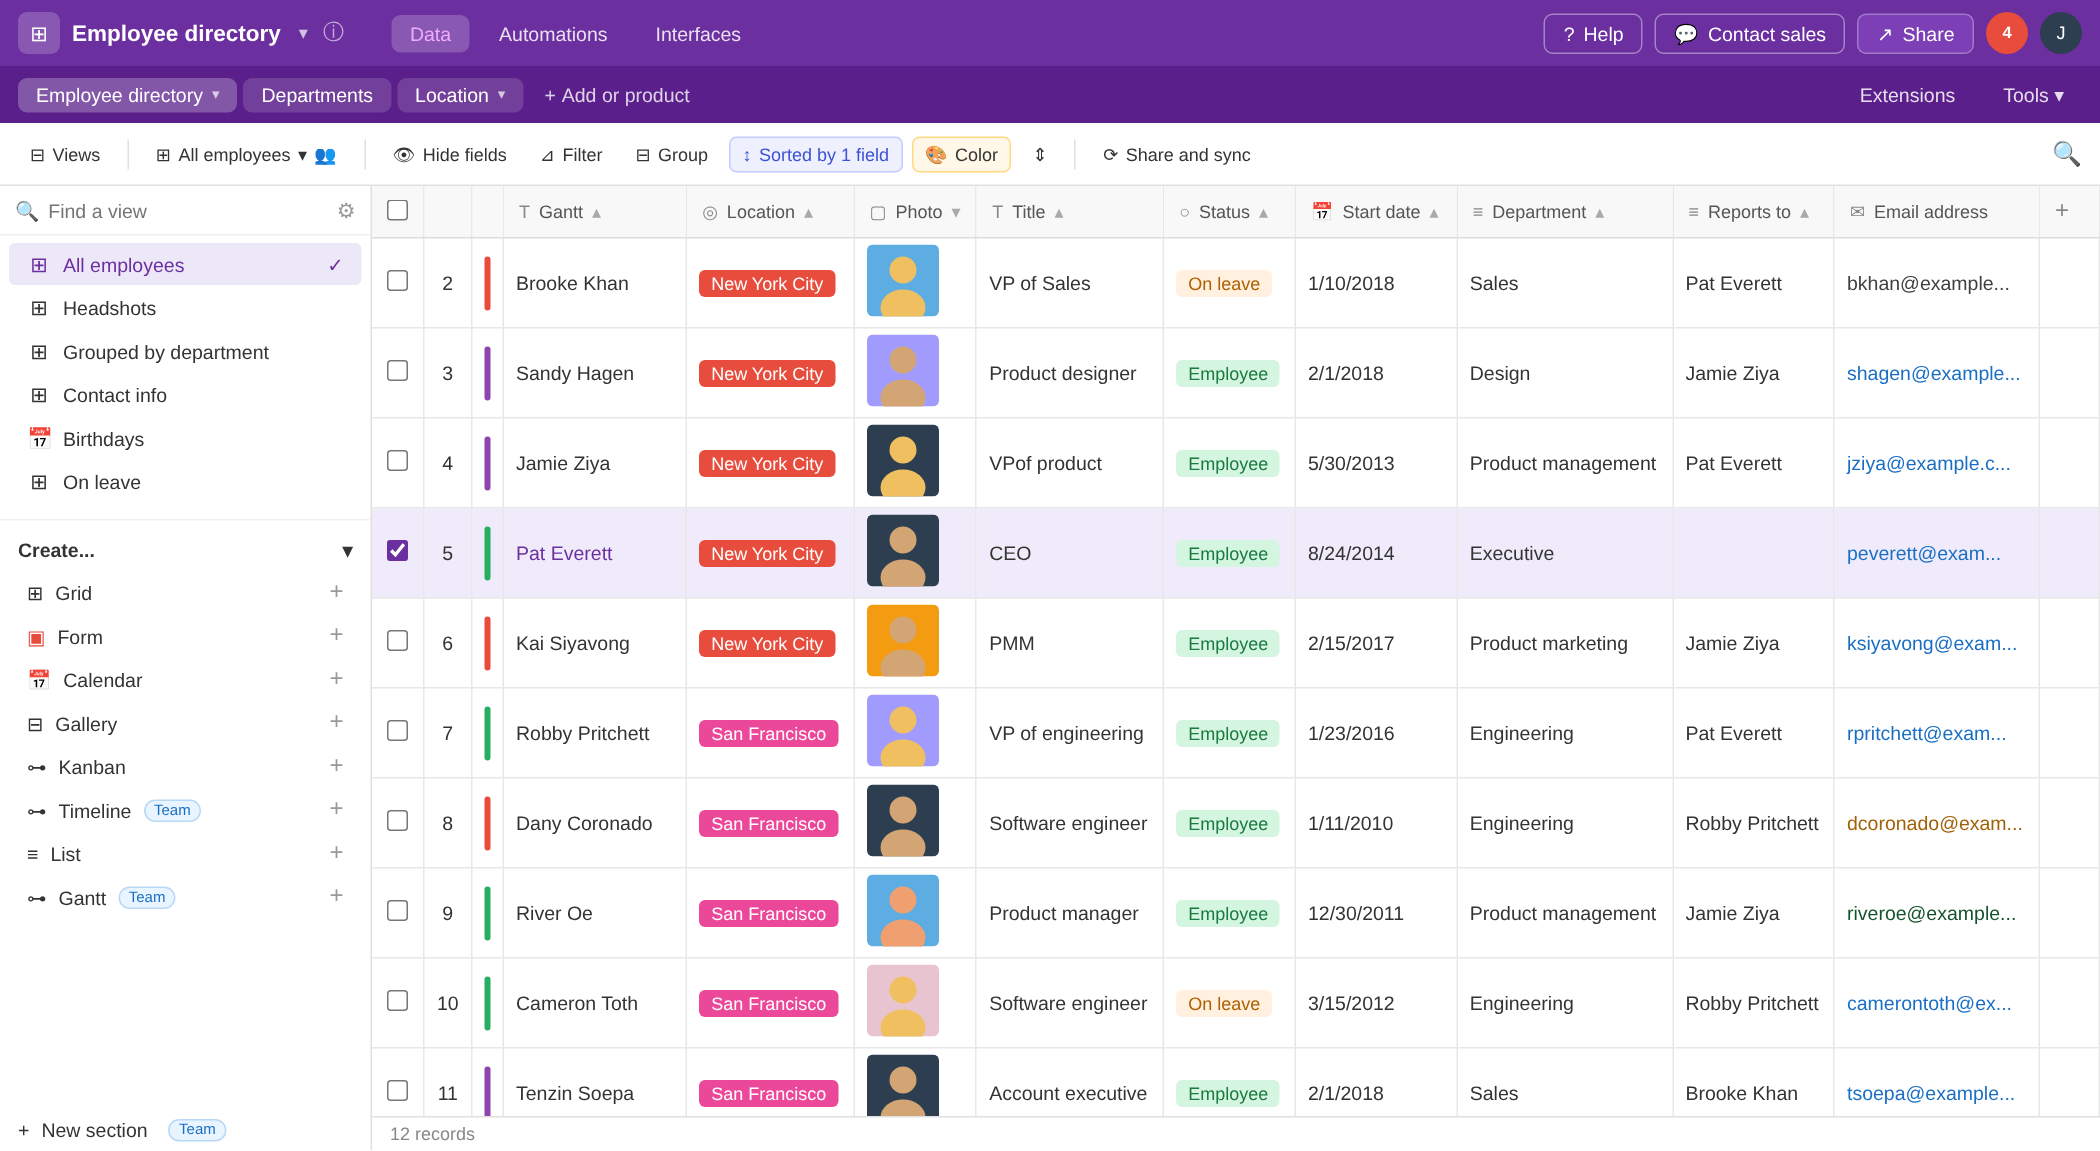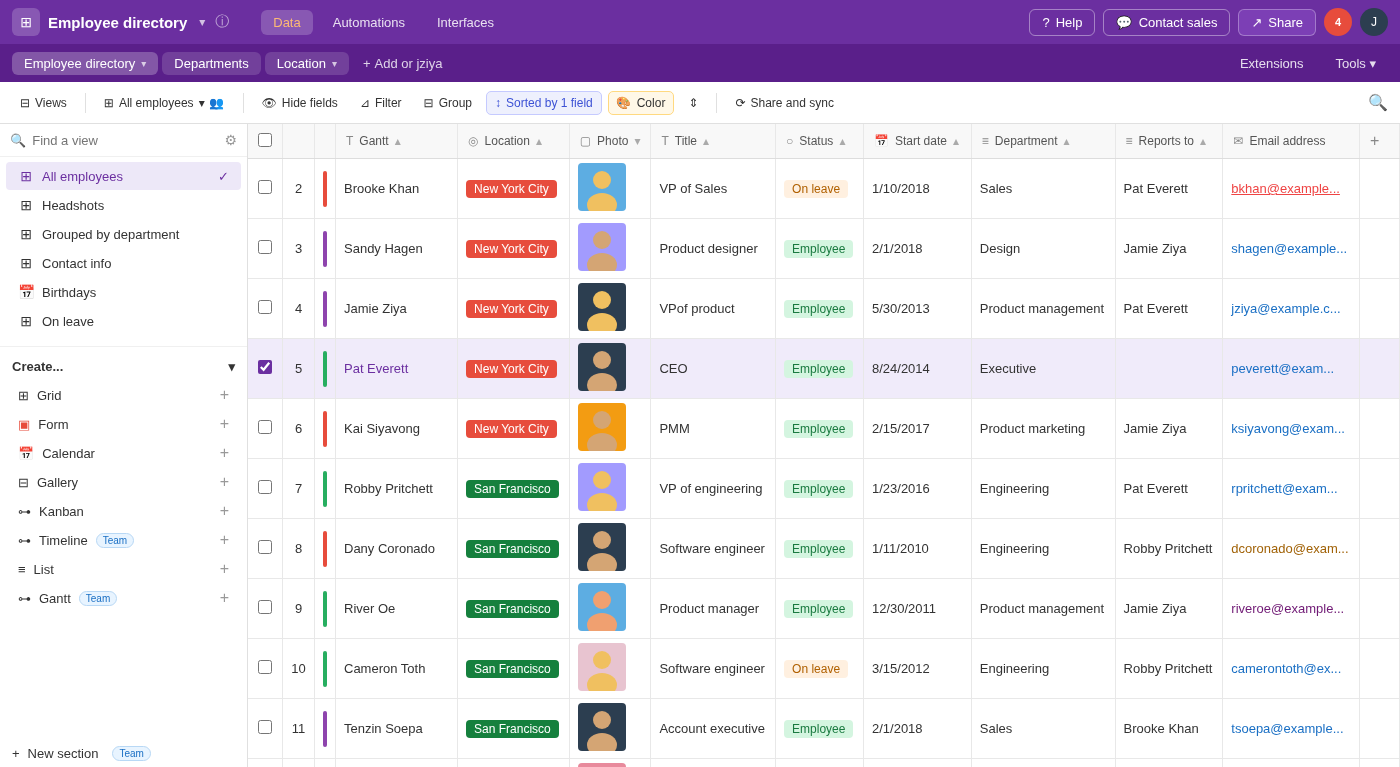--- a/index.html
+++ b/index.html
@@ -21,21 +21,21 @@
     .top-nav .app-title {
       color: white; font-weight: 600; font-size: 15px; margin-right: 4px;
     }
     .top-nav .chevron { color: rgba(255,255,255,0.7); font-size: 12px; }
     .top-nav .info-icon { color: rgba(255,255,255,0.6); font-size: 14px; margin-left: 2px; }
     .top-nav-spacer { flex: 1; }
     .nav-btn {
       background: transparent; border: none; color: rgba(255,255,255,0.85);
       padding: 5px 12px; border-radius: 6px; cursor: pointer; font-size: 13px;
     }
-    .nav-btn.active { background: rgba(255,255,255,0.2); color: #fdba74; }
+    .nav-btn.active { background: rgba(255,255,255,0.2); color: #f0abfc; }
     .nav-actions { display: flex; gap: 8px; align-items: center; }
     .btn-outline-white {
       background: transparent; border: 1px solid rgba(255,255,255,0.4); color: white;
       padding: 5px 12px; border-radius: 6px; cursor: pointer; font-size: 13px; display: flex; align-items: center; gap: 6px;
     }
     .btn-purple {
       background: #7c3fb5; border: 1px solid rgba(255,255,255,0.3); color: white;
       padding: 5px 12px; border-radius: 6px; cursor: pointer; font-size: 13px; display: flex; align-items: center; gap: 6px;
     }
     .bell-badge {
@@ -144,21 +144,21 @@
     .data-table tr.selected td { background: #f0ebfa; }
     .row-num { color: #aaa; font-size: 12px; text-align: center; width: 30px; }
     .checkbox-cell { width: 32px; text-align: center; }
     .checkbox { width: 14px; height: 14px; cursor: pointer; accent-color: #6b2fa0; }
     .color-bar { width: 4px; height: 36px; border-radius: 2px; margin: 0 auto; }
     .location-badge {
       display: inline-block; padding: 2px 8px; border-radius: 4px;
       font-size: 12px; font-weight: 500; color: white;
     }
     .location-nyc { background: #e74c3c; }
-    .location-sf { background: #15803d; }
+    .location-sf { background: #ec4899; }
     .status-badge {
       display: inline-block; padding: 2px 8px; border-radius: 4px;
       font-size: 12px; background: #d4f5e0; color: #1a7a40;
     }
     .status-on-leave { background: #fff0e0; color: #b06000; }
     .photo-cell { width: 60px; }
     .name-cell { min-width: 120px; }
     .name-link { color: #333; text-decoration: none; }
     .name-selected { color: #6b2fa0; }
     .bottom-bar {
@@ -208,21 +208,21 @@
   </div>
   <div class="tab-item">
     <span>Departments</span>
   </div>
   <div class="tab-item">
     <span>Location</span>
     <span class="tab-chevron">▾</span>
   </div>
   <button class="add-import">
     <span>+</span>
-    <span>Add or jziya</span>
+    <span>Add or product</span>
   </button>
   <div class="tabs-bar-right">
     <button class="nav-btn">Extensions</button>
     <button class="nav-btn">
       <span>Tools</span>
       <span>▾</span>
     </button>
   </div>
 </div>
 
@@ -480,21 +480,21 @@
     <circle cx="24" cy="17" r="9" fill="#f0c060"></circle>
     <ellipse cx="24" cy="42" rx="15" ry="12" fill="#f0c060"></ellipse>
   </svg></td>
     <td>VP of Sales</td>
     <td>
       <span class="status-badge status-on-leave">On leave</span>
     </td>
     <td>1/10/2018</td>
     <td>Sales</td>
     <td>Pat Everett</td>
-    <td style="color:#ef4444;text-decoration:underline;">bkhan@example...</td>
+    <td style="color:#404040;">bkhan@example...</td>
     <td></td>
   </tr>
           <tr>
     <td class="checkbox-cell">
       <input type="checkbox" class="checkbox" style="">
     </td>
     <td class="row-num">3</td>
     <td style="padding:0;width:8px;">
       <div class="color-bar" style="background:#8e44ad;"></div>
     </td>
@@ -683,21 +683,21 @@
     <circle cx="24" cy="17" r="9" fill="#f0a070"></circle>
     <ellipse cx="24" cy="42" rx="15" ry="12" fill="#f0a070"></ellipse>
   </svg></td>
     <td>Product manager</td>
     <td>
       <span class="status-badge ">Employee</span>
     </td>
     <td>12/30/2011</td>
     <td>Product management</td>
     <td>Jamie Ziya</td>
-    <td style="color:#701a75;margin-top:44px;">riveroe@example...</td>
+    <td style="color:#14532d;margin-top:44px;">riveroe@example...</td>
     <td></td>
   </tr>
           <tr>
     <td class="checkbox-cell">
       <input type="checkbox" class="checkbox" style="">
     </td>
     <td class="row-num">10</td>
     <td style="padding:0;width:8px;">
       <div class="color-bar" style="background:#27ae60;"></div>
     </td>
@@ -776,14 +776,17 @@
     </td>
     <td>9/10/2015</td>
     <td>Product marketing</td>
     <td>Jamie Ziya</td>
     <td style="color:#1a6fc4;">samepps@exam...</td>
     <td></td>
   </tr>
         </tbody>
     </table>
 
+    <div class="bottom-bar">
+      <span>12 records</span>
+    </div>
   </div>
 </div>
 
 </body></html>

